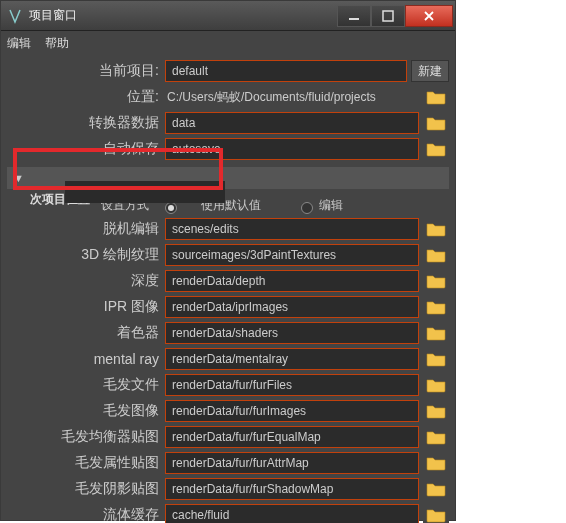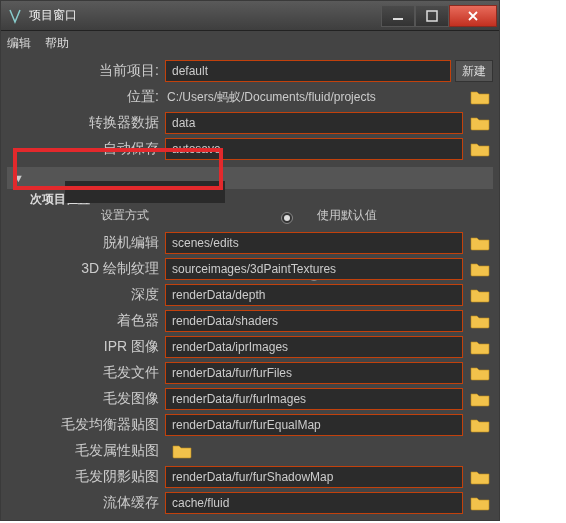--- a/index.html
+++ b/index.html
@@ -1,38 +1,38 @@
 <!DOCTYPE html>
 <html><head>
 <meta charset="utf-8">
 <style>
 * { margin: 0; padding: 0; box-sizing: border-box; font-family: "Microsoft YaHei", Arial, sans-serif; }
 body { background: #fff; width: 566px; height: 523px; overflow: hidden; }
-.window { width: 500px; height: 521px; border: 1px solid #3a3a3a; background: #444; position: relative; }
+.window { width: 456px; height: 521px; border: 1px solid #3a3a3a; background: #444; position: relative; }
 .titlebar { height: 30px; background: linear-gradient(#5a5a5a, #3e3e3e); display: flex; align-items: center; border-bottom: 1px solid #222; }
 .titlebar-icon { width: 16px; height: 16px; margin: 0 6px; }
 .titlebar-title { color: #eee; font-size: 12px; flex: 1; }
 .win-btns { display: flex; height: 22px; margin-right: 2px; }
 .win-btn { width: 34px; height: 22px; display: flex; align-items: center; justify-content: center; border: 1px solid #555; background: linear-gradient(#4a4a4a,#333); cursor: pointer; }
 .win-btn.close { width: 48px; background: linear-gradient(#e86b5b,#c23020); border-color: #8a2a1f; }
 .win-btn svg { display: block; }
 .menubar { height: 24px; background: #444; display: flex; align-items: center; padding: 0 6px; gap: 14px; }
 .menubar span { color: #ddd; font-size: 12px; cursor: default; }
 .content { padding: 4px 6px 0 6px; }
 .row { display: flex; align-items: center; height: 24px; margin-bottom: 2px; }
 .row-label { width: 158px; text-align: right; color: #ccc; font-size: 14px; padding-right: 6px; white-space: nowrap; }
 .text-input { flex: 1; height: 22px; background: #2b2b2b; border: 1px solid #c2410c; color: #ccc; font-size: 12px; padding: 0 6px; outline: none; }
 .top-btn { margin-left: 4px; height: 22px; padding: 0 6px; background: #555; border: 1px solid #333; color: #ddd; font-size: 12px; cursor: pointer; }
 .folder-btn { width: 26px; height: 22px; margin-left: 4px; background: #444; border: none; display: flex; align-items: center; justify-content: center; cursor: pointer; }
 .folder-svg { width: 20px; height: 16px; }
 .loc-text { flex: 1; color: #ccc; font-size: 12px; padding-left: 2px; }
 .section-header { height: 22px; background: #555; display: flex; align-items: center; padding-left: 6px; margin-top: 6px; }
 .exp { color: #ccc; font-size: 11px; margin-right: 6px; }
 .section-title { color: #ddd; font-size: 12px; font-weight: bold; margin-top: 43px; }
-.radio-row { display: flex; align-items: center; height: 24px; padding-left: 158px; gap: 40px; margin-top: 18px; flex-direction: column; }
+.radio-row { display: flex; align-items: center; height: 24px; padding-left: 158px; gap: 40px; margin-top: 4px; }
 .radio-item { display: flex; align-items: flex-end; gap: 6px; color: #ccc; font-size: 12px; }
 .radio { width: 12px; height: 12px; border-radius: 50%; border: 1px solid #888; background: #333; display: inline-flex; align-items: center; justify-content: center; }
 .radio.sel::after { content: ''; width: 6px; height: 6px; background: #ddd; border-radius: 50%; }
 .highlight-box { position: absolute; border: 4px solid #e3292c; pointer-events: none; left: 12px; top: 147px; width: 210px; height: 42px; }
 .shade-overlay { position: absolute; left: 64px; top: 180px; width: 160px; height: 22px; background: #2a2a2a; pointer-events: none; }
 </style>
 </head>
 <body>
 
 <div class="window">
@@ -146,31 +146,40 @@
         <div class="row">
           <div class="row-label">深度</div>
           <input class="text-input" value="renderData/depth" style="">
           <button class="folder-btn">
             <svg class="folder-svg" viewBox="0 0 20 16">
               <path d="M1 3 h6 l2 2 h10 v9 a1 1 0 0 1 -1 1 h-16 a1 1 0 0 1 -1 -1 z" fill="#f2c24b" stroke="#b88a1f" stroke-width="0.6"></path>
             </svg>
           </button>
         </div>
         <div class="row">
+          <div class="row-label">IPR 图像</div>
+          <input class="text-input" value="renderData/iprImages" style="">
+          <button class="folder-btn">
+            <svg class="folder-svg" viewBox="0 0 20 16">
+              <path d="M1 3 h6 l2 2 h10 v9 a1 1 0 0 1 -1 1 h-16 a1 1 0 0 1 -1 -1 z" fill="#f2c24b" stroke="#b88a1f" stroke-width="0.6"></path>
+            </svg>
+          </button>
+        </div>
+        <div class="row">
           <div class="row-label">着色器</div>
           <input class="text-input" value="renderData/shaders" style="">
           <button class="folder-btn">
             <svg class="folder-svg" viewBox="0 0 20 16">
               <path d="M1 3 h6 l2 2 h10 v9 a1 1 0 0 1 -1 1 h-16 a1 1 0 0 1 -1 -1 z" fill="#f2c24b" stroke="#b88a1f" stroke-width="0.6"></path>
             </svg>
           </button>
         </div>
         <div class="row">
-          <div class="row-label">IPR 图像</div>
-          <input class="text-input" value="renderData/iprImages" style="">
+          <div class="row-label">mental ray</div>
+          <input class="text-input" value="renderData/mentalray" style="">
           <button class="folder-btn">
             <svg class="folder-svg" viewBox="0 0 20 16">
               <path d="M1 3 h6 l2 2 h10 v9 a1 1 0 0 1 -1 1 h-16 a1 1 0 0 1 -1 -1 z" fill="#f2c24b" stroke="#b88a1f" stroke-width="0.6"></path>
             </svg>
           </button>
         </div>
         <div class="row">
           <div class="row-label">毛发文件</div>
           <input class="text-input" value="renderData/fur/furFiles" style="">
           <button class="folder-btn">
@@ -192,20 +201,21 @@
           <div class="row-label">毛发均衡器贴图</div>
           <input class="text-input" value="renderData/fur/furEqualMap" style="">
           <button class="folder-btn">
             <svg class="folder-svg" viewBox="0 0 20 16">
               <path d="M1 3 h6 l2 2 h10 v9 a1 1 0 0 1 -1 1 h-16 a1 1 0 0 1 -1 -1 z" fill="#f2c24b" stroke="#b88a1f" stroke-width="0.6"></path>
             </svg>
           </button>
         </div>
         <div class="row">
           <div class="row-label">毛发属性贴图</div>
+          <input class="text-input" value="renderData/fur/furAttrMap" style="">
           <button class="folder-btn">
             <svg class="folder-svg" viewBox="0 0 20 16">
               <path d="M1 3 h6 l2 2 h10 v9 a1 1 0 0 1 -1 1 h-16 a1 1 0 0 1 -1 -1 z" fill="#f2c24b" stroke="#b88a1f" stroke-width="0.6"></path>
             </svg>
           </button>
         </div>
         <div class="row">
           <div class="row-label">毛发阴影贴图</div>
           <input class="text-input" value="renderData/fur/furShadowMap" style="">
           <button class="folder-btn">

